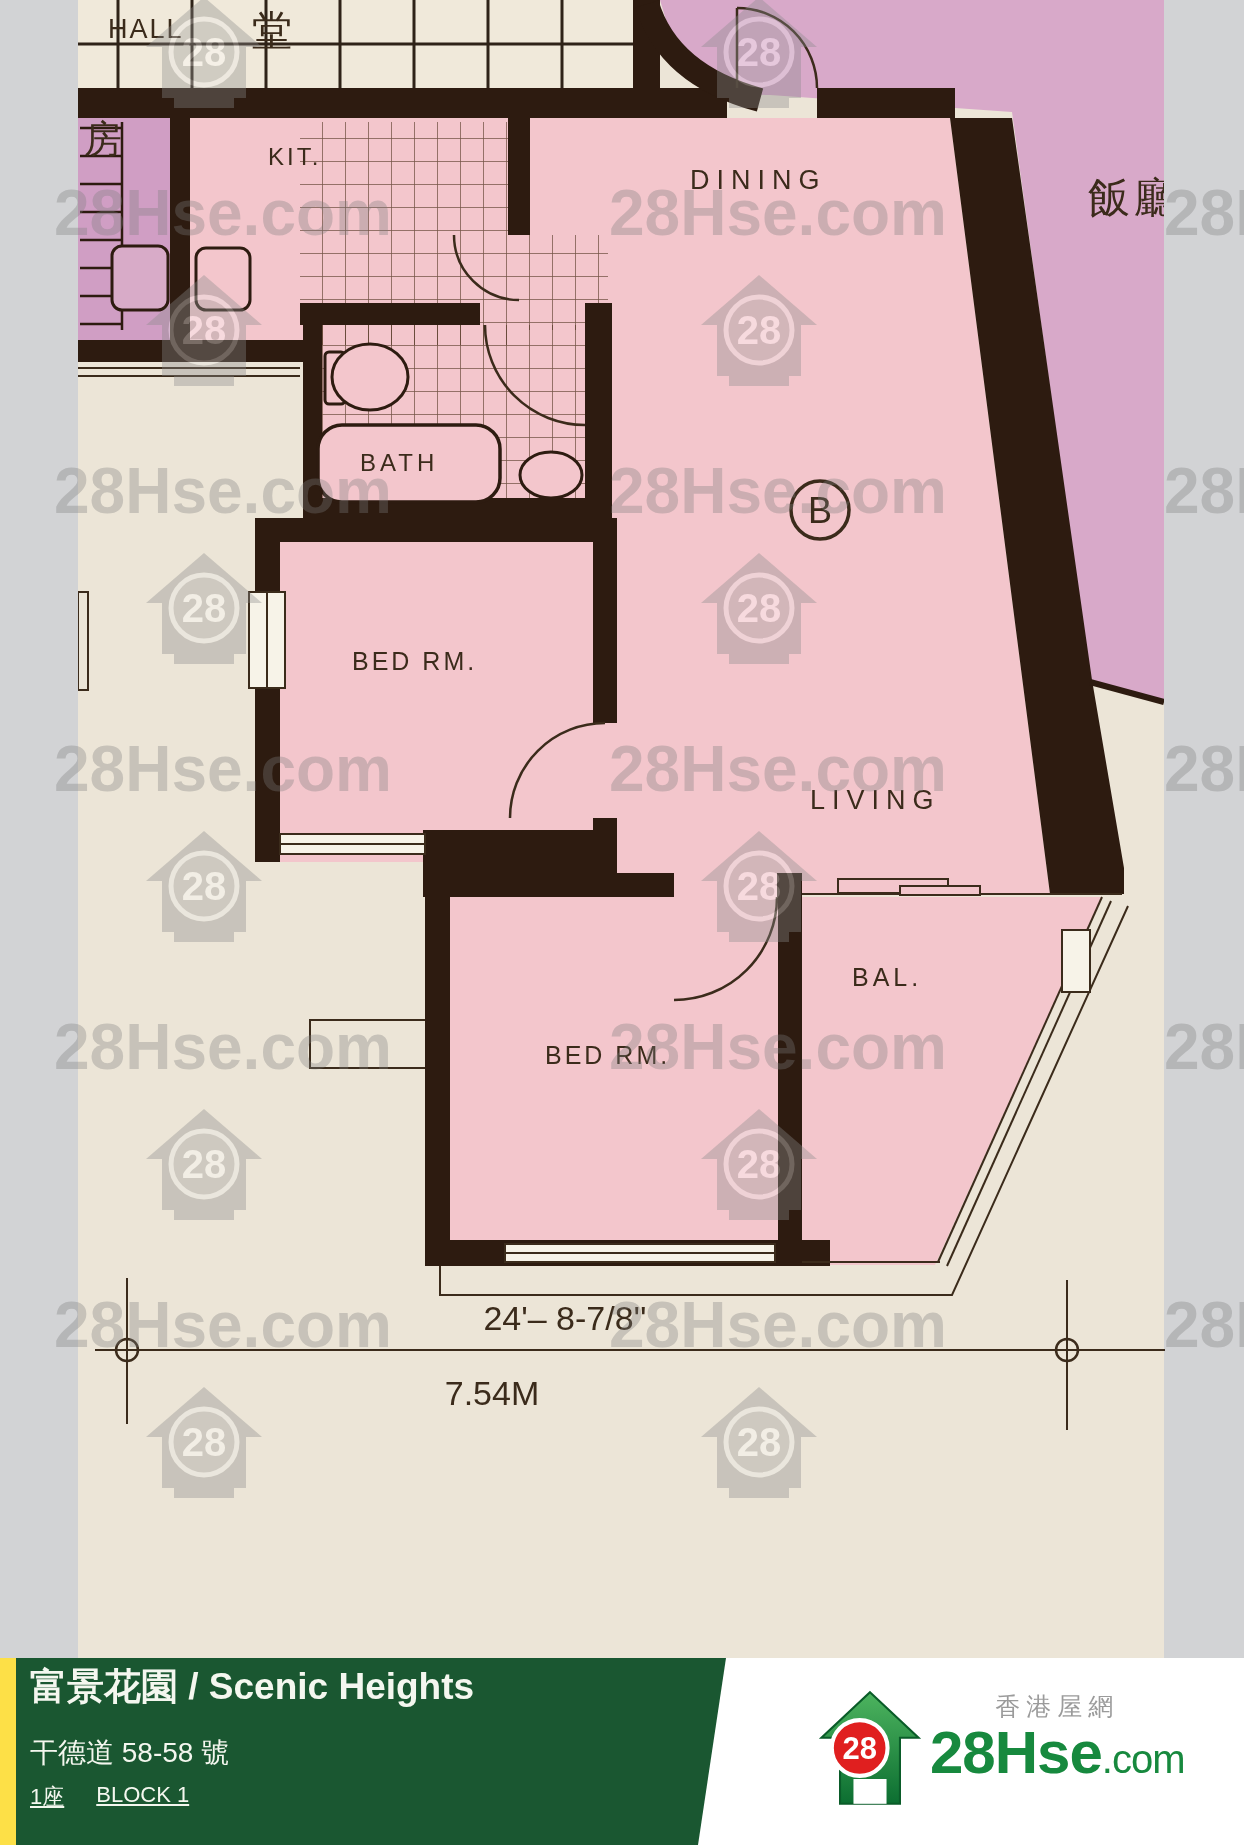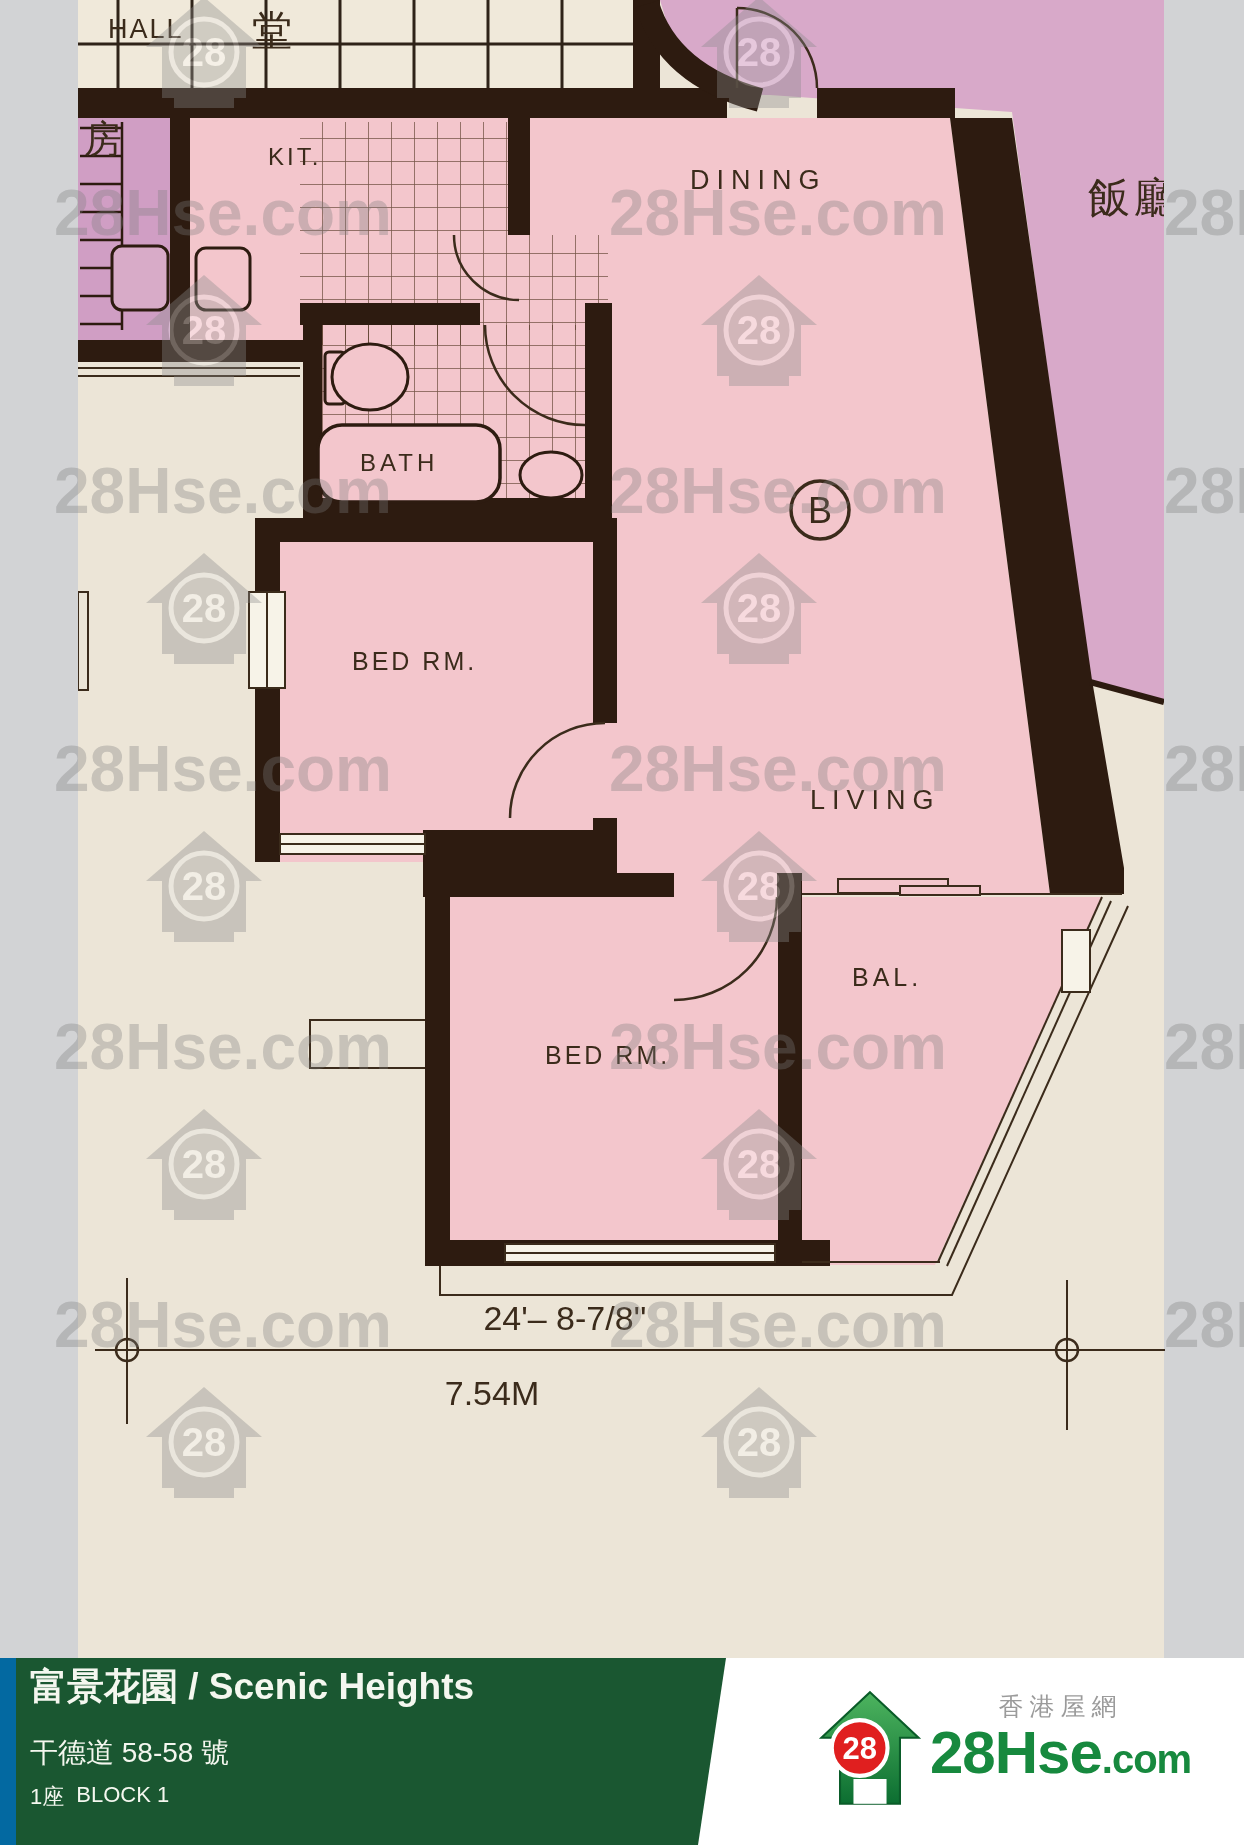--- a/index.html
+++ b/index.html
@@ -1,33 +1,33 @@
 <!DOCTYPE html>
 <html><head>
 <meta charset="utf-8">
 <style>
   html,body{margin:0;padding:0;background:#fff;}
   #stage{position:relative;width:1244px;height:1845px;overflow:hidden;
-         font-family:"Liberation Sans", sans-serif;background:#0369a1;}
+         font-family:"Liberation Sans", sans-serif;background:#fde047;}
   #plan-svg{position:absolute;left:0;top:0;}
   .plan-label{fill:#3b2b1b;}
   
   #footer{position:absolute;left:16px;top:1658px;width:1231px;height:187px;background:#1a5731;}
   #footer-text{position:absolute;left:14px;top:6px;color:#f4f7ef;}
   #footer-title{font-size:37px;font-weight:700;letter-spacing:0px;line-height:1.25;}
   #footer-address{font-size:28px;margin-top:24px;}
-  #footer-block{font-size:22px;margin-top:10px;display:flex;gap:12px;}
+  #footer-block{font-size:22px;margin-top:10px;display:flex;gap:32px;text-decoration:underline;}
   #footer-area{font-size:22px;margin-top:10px;}
   #logo-area{position:absolute;right:0;top:0;width:549px;height:187px;background:#ffffff;
              clip-path:polygon(28px 0,549px 0,549px 187px,0 187px);}
   #logo-inner{position:absolute;left:120px;top:28px;display:flex;align-items:flex-start;}
   #logo-text-block{margin-left:8px;position:relative;}
   #logo-tagline{color:#9b9b9b;font-size:25px;letter-spacing:6px;text-align:center;margin-top:4px;}
   #logo-site{font-size:60px;font-weight:800;color:#17893e;letter-spacing:-1px;line-height:1.0;}
-  #logo-site .dom{font-size:40px;font-weight:700;}
+  #logo-site .dom{font-size:40px;font-weight:400;}
 </style>
 </head>
 <body>
 
 <div id="stage">
 
   <svg id="plan-svg" width="1244" height="1658" viewBox="0 0 1244 1658">
     <defs>
       <pattern id="tiles" width="23" height="23" patternUnits="userSpaceOnUse">
         <path d="M23 0H0V23" fill="none" stroke="#4a2e1a" stroke-width="1.5" opacity="0.75"></path>

